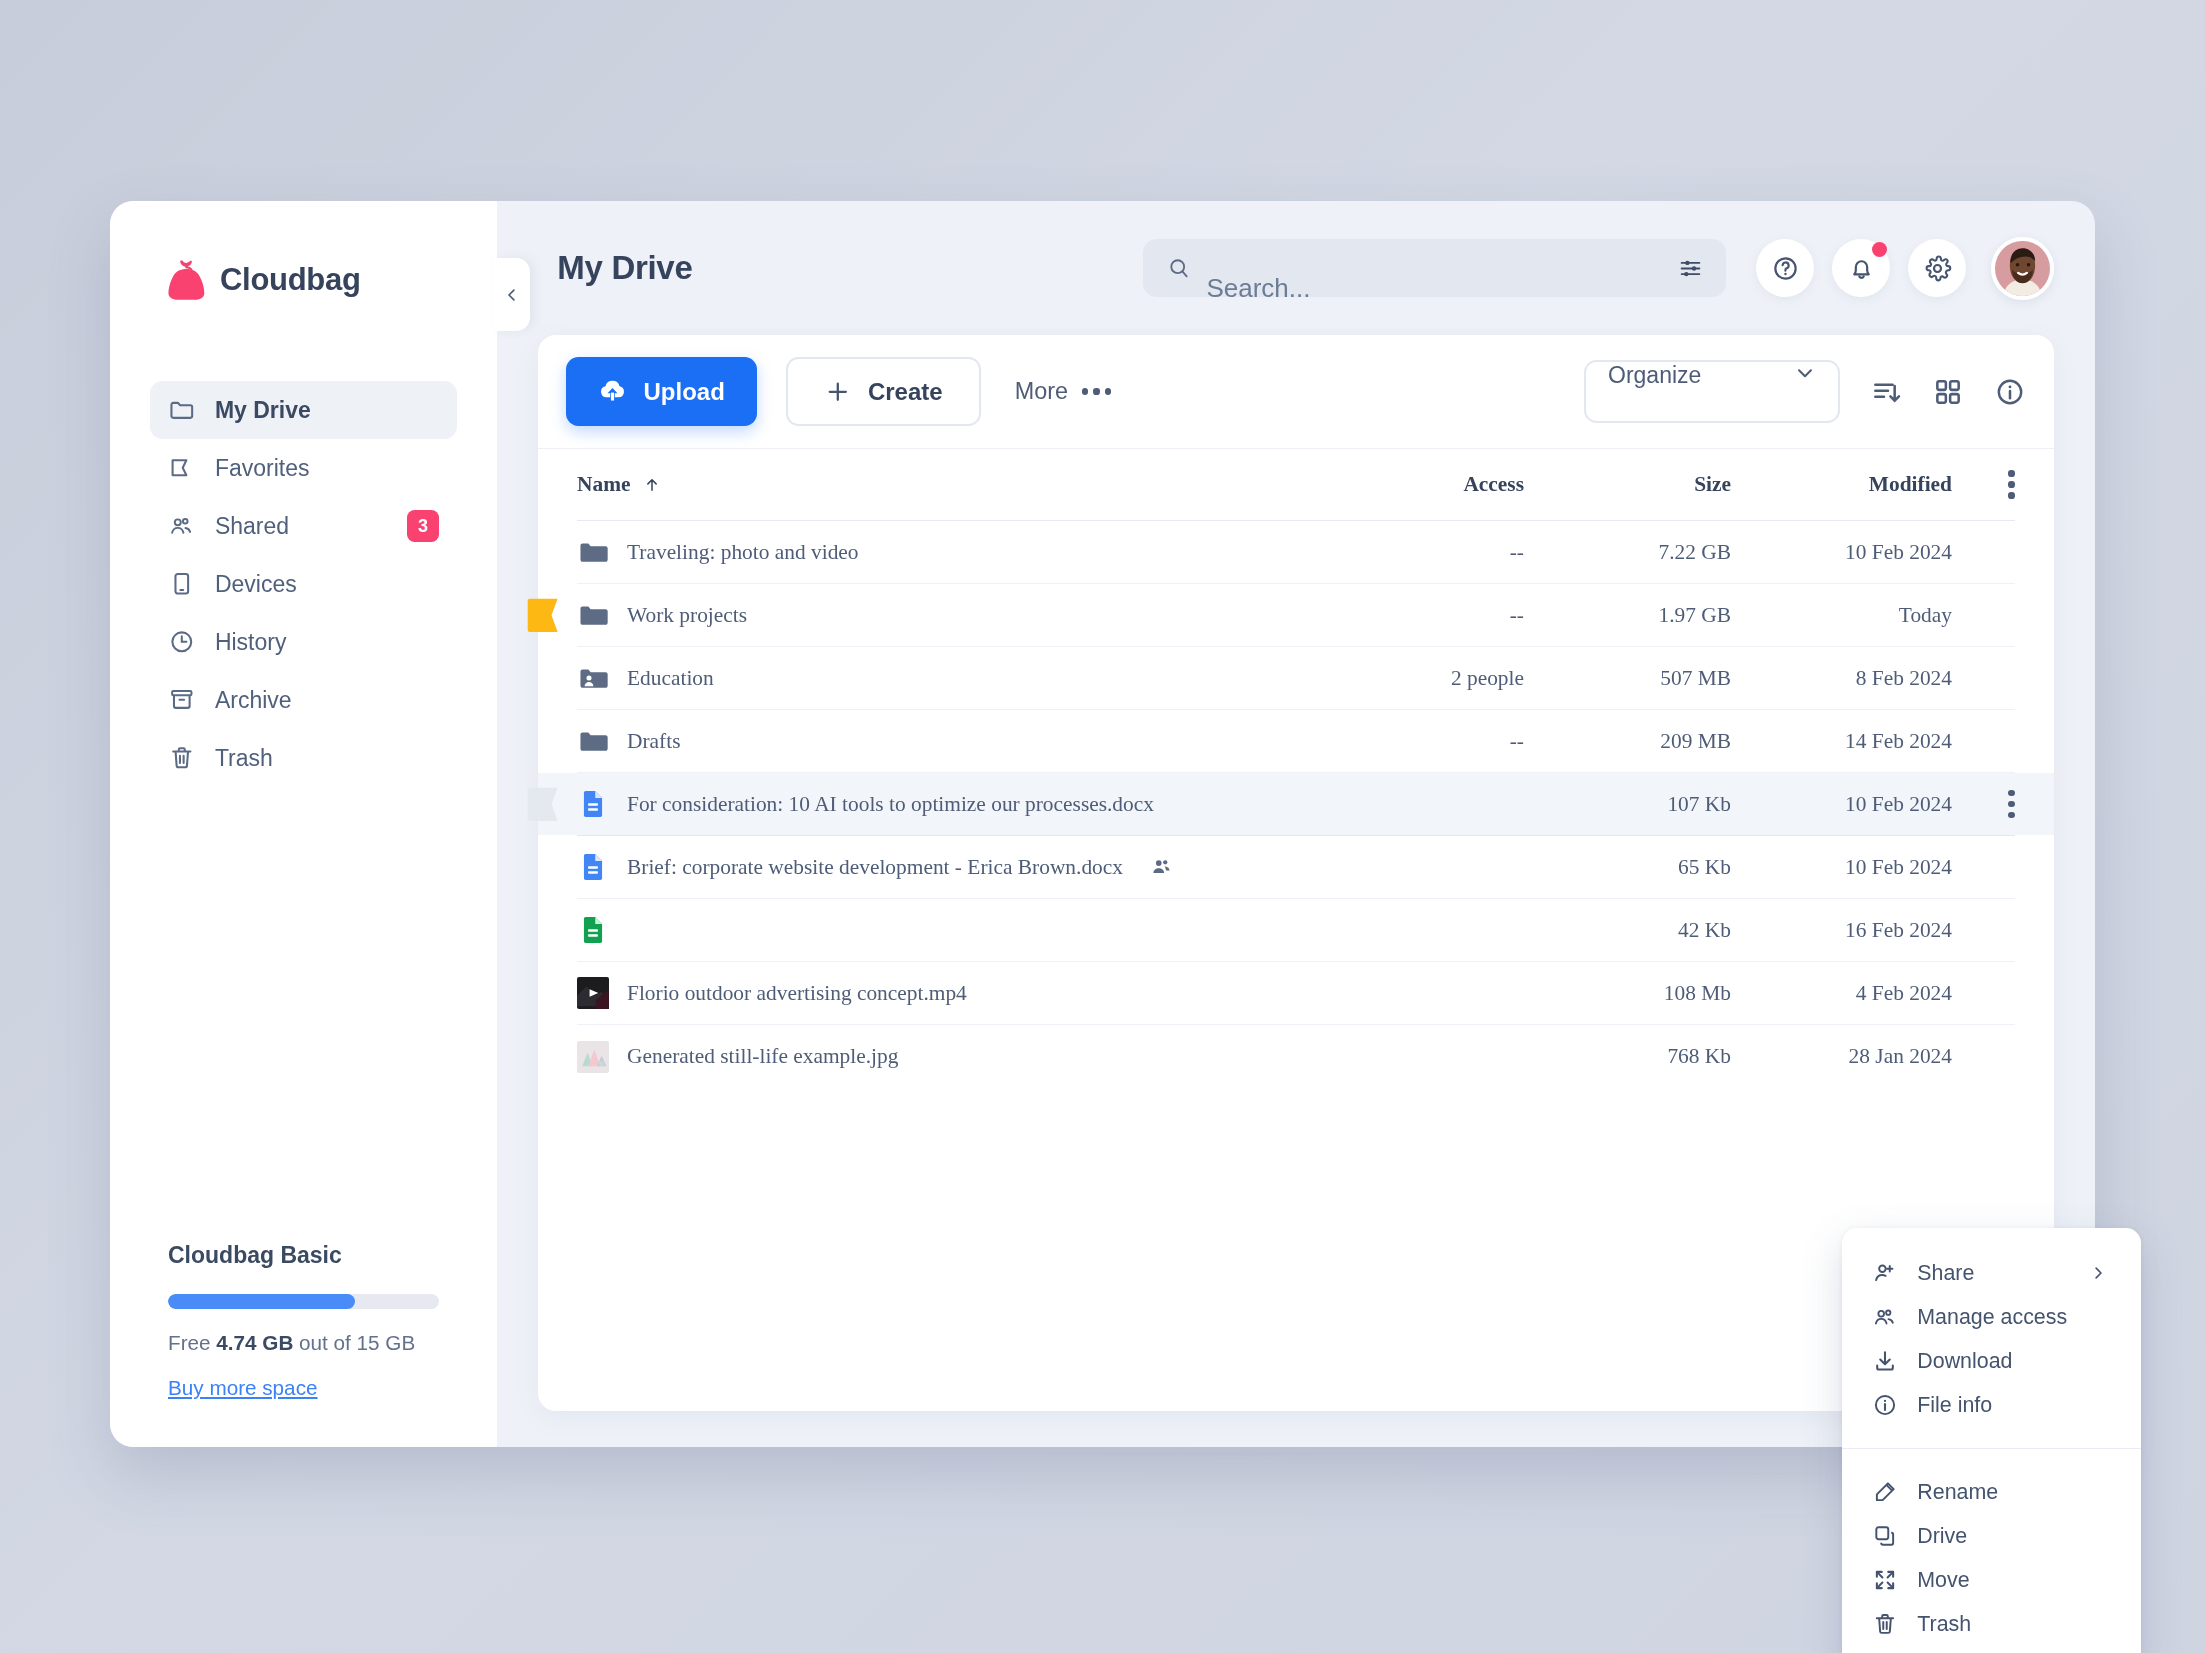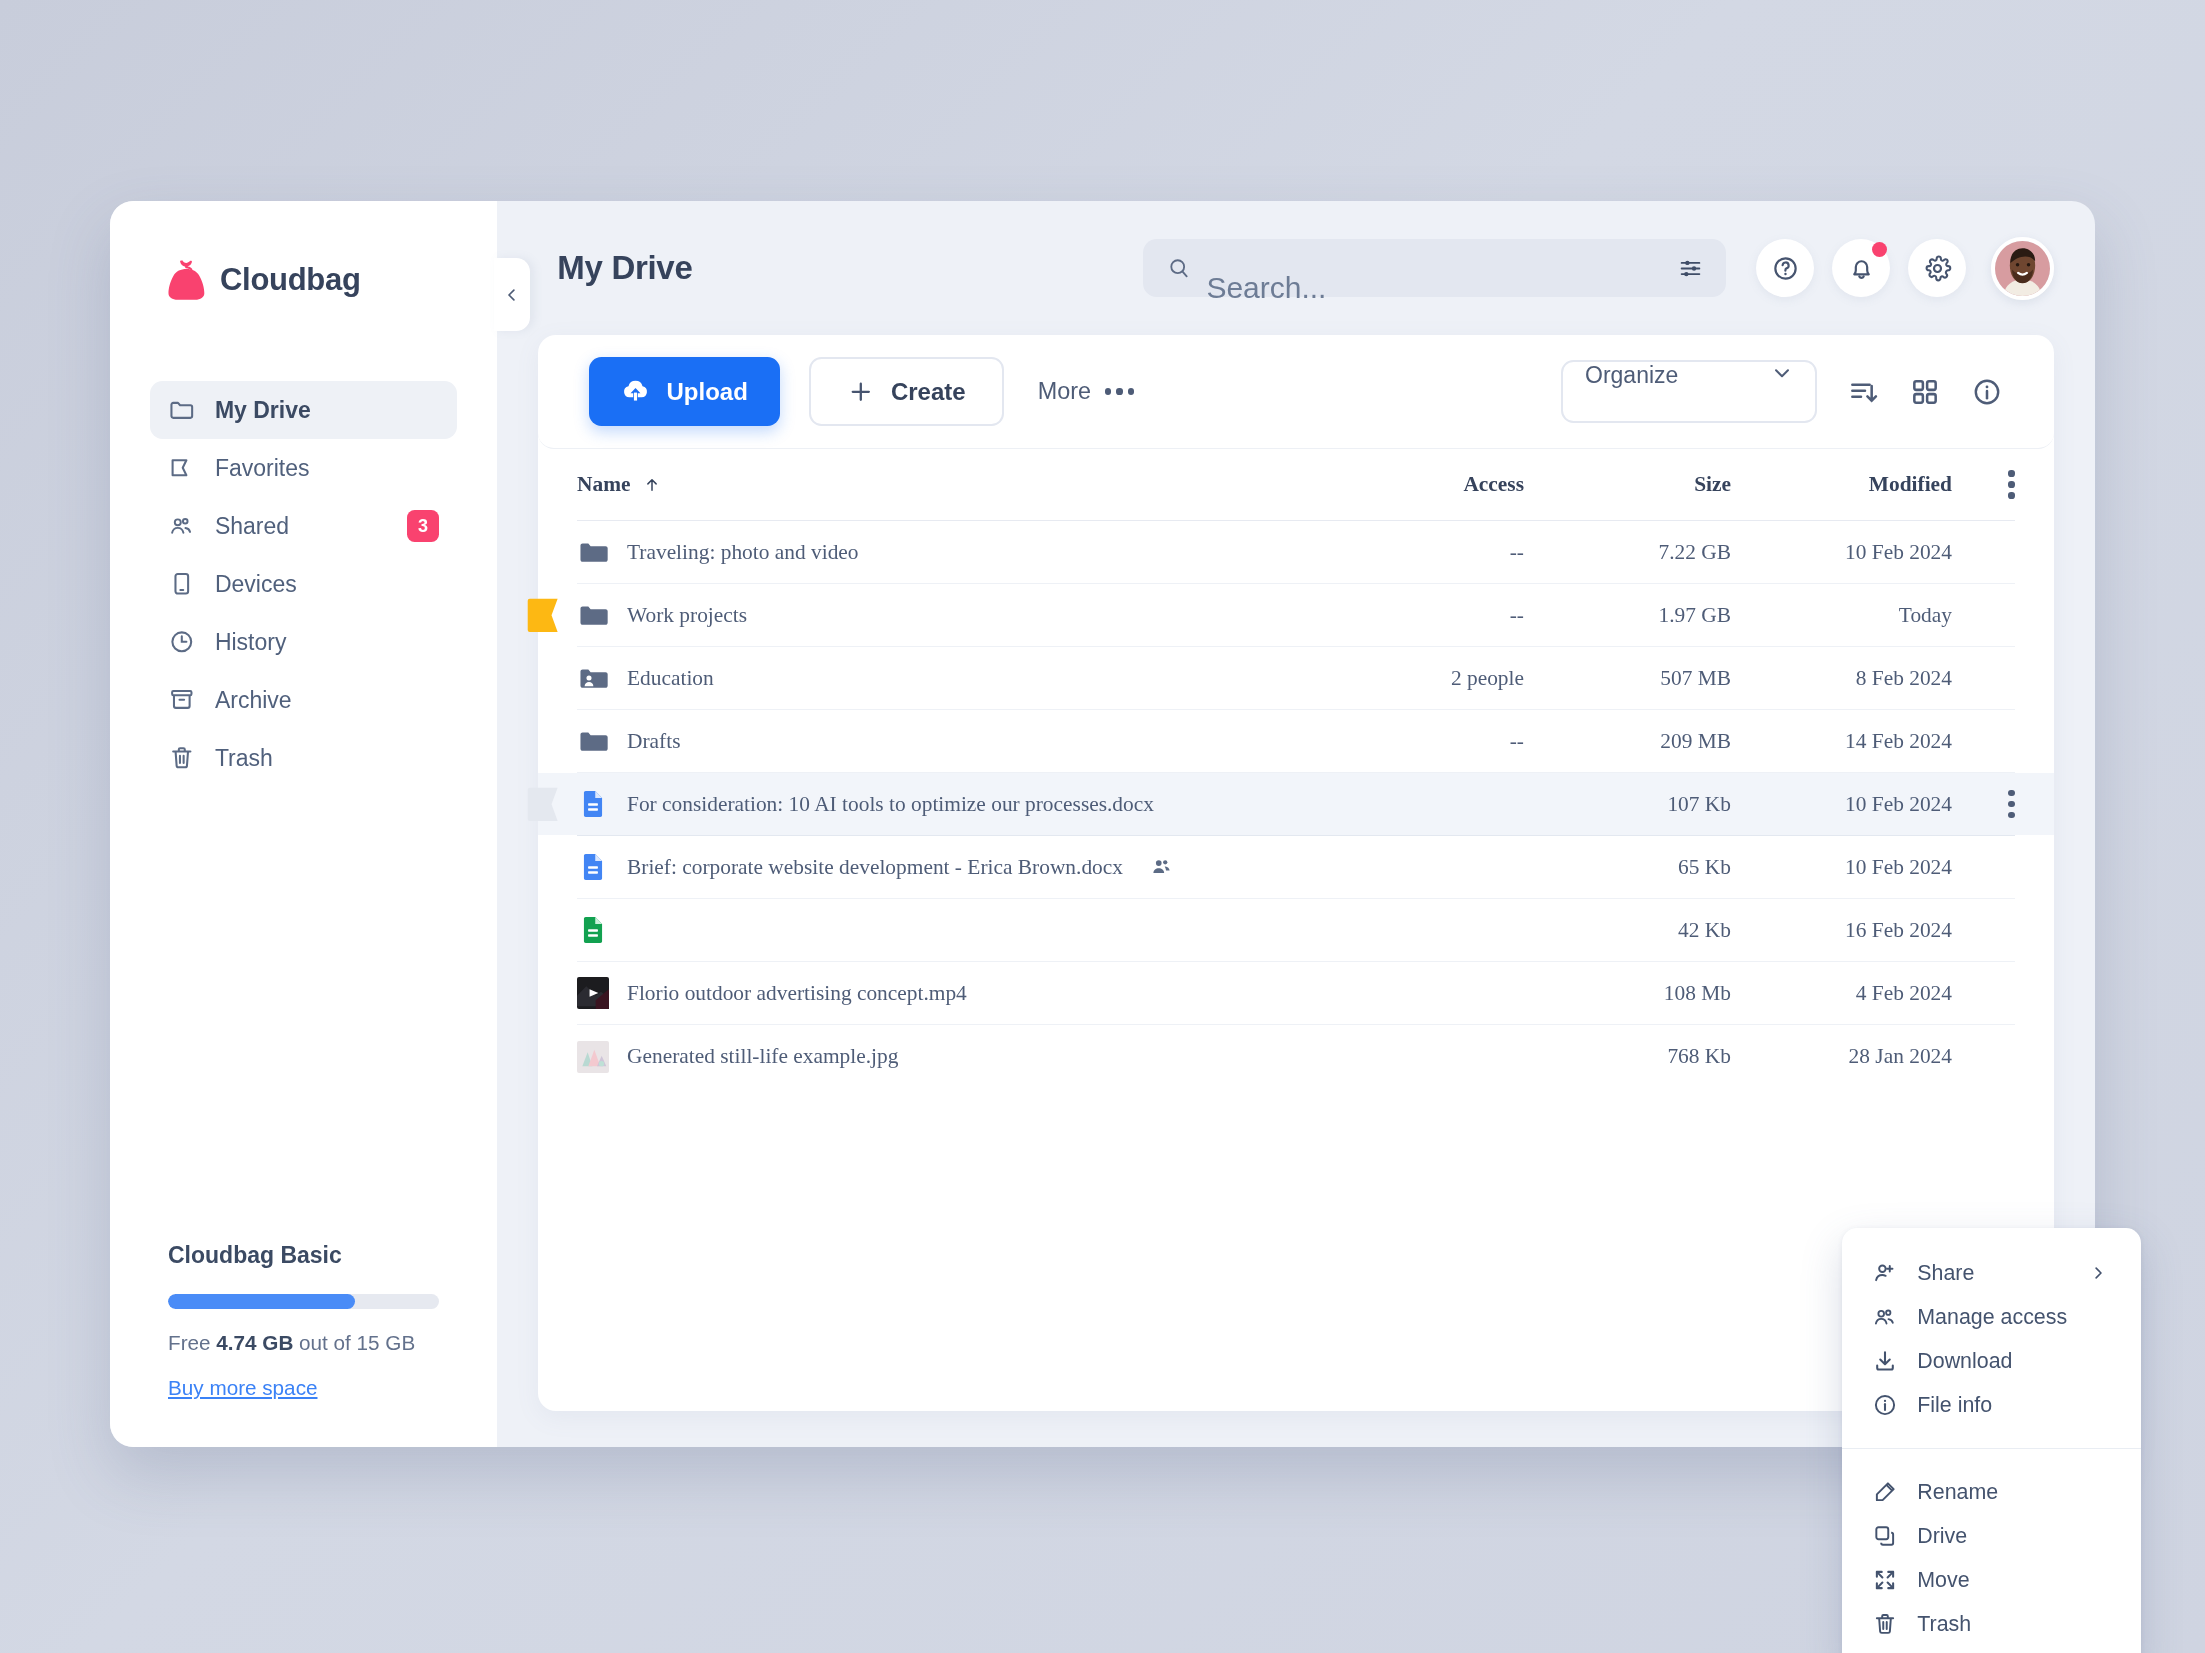--- a/index.html
+++ b/index.html
@@ -107,21 +107,21 @@
     margin-left: auto;
     width: 583px; height: 58px;
     background: #e3e7f0; border-radius: 13.8px;
     display: flex; align-items: center; gap: 16.5px;
     padding: 0 23.4px; cursor: text;
   }
   #searchbar .s-ico { width: 23.4px; height: 23.4px; color: #5d6b85; flex: 0 0 23.4px;}
   #search-input {
     flex: 1; border: 0; background: transparent; outline: none;
     font-family: "Liberation Sans", sans-serif;
-    font-size: 30px; color: #14532d; margin-top: 40px;
+    font-size: 26px; color: #14532d; margin-top: 40px;
   }
   #search-input::placeholder { color: #6d7c95; }
   #filter-ico { width: 25px; height: 25px; color: #3f4d67; cursor: pointer; }
 
   .top-actions { margin-left: 30px; display: flex; align-items: center; gap: 18px; }
   .circle-btn {
     width: 58px; height: 58px; border-radius: 50%;
     background: #fff; display: flex; align-items: center; justify-content: center;
     position: relative; cursor: pointer;
     box-shadow: 0 2.8px 9.6px rgba(120,135,170,.10);
@@ -146,23 +146,22 @@
     background: #fff; border-radius: 18px;
     box-shadow: 0 6.9px 25px rgba(110,125,165,.08);
     display: flex; flex-direction: column;
     position: relative;
   }
 
   
   #toolbar {
     height: 114px; flex: 0 0 114px;
     display: flex; align-items: center;
-    padding: 0 51px;
+    padding: 0 28px;
     border-bottom: 1.4px solid #edf0f5;
-    border-radius: 16px;
   }
   #upload-btn {
     height: 69px; padding: 0 32px;
     background: #1a6ff5; color: #fff;
     border: 0; border-radius: 12.4px;
     display: flex; align-items: center; gap: 16.5px;
     font-family: "Liberation Sans", sans-serif;
     font-size: 24px; font-weight: 700; cursor: pointer;
     box-shadow: 0 5.5px 15px rgba(26,111,245,.26);
   }

